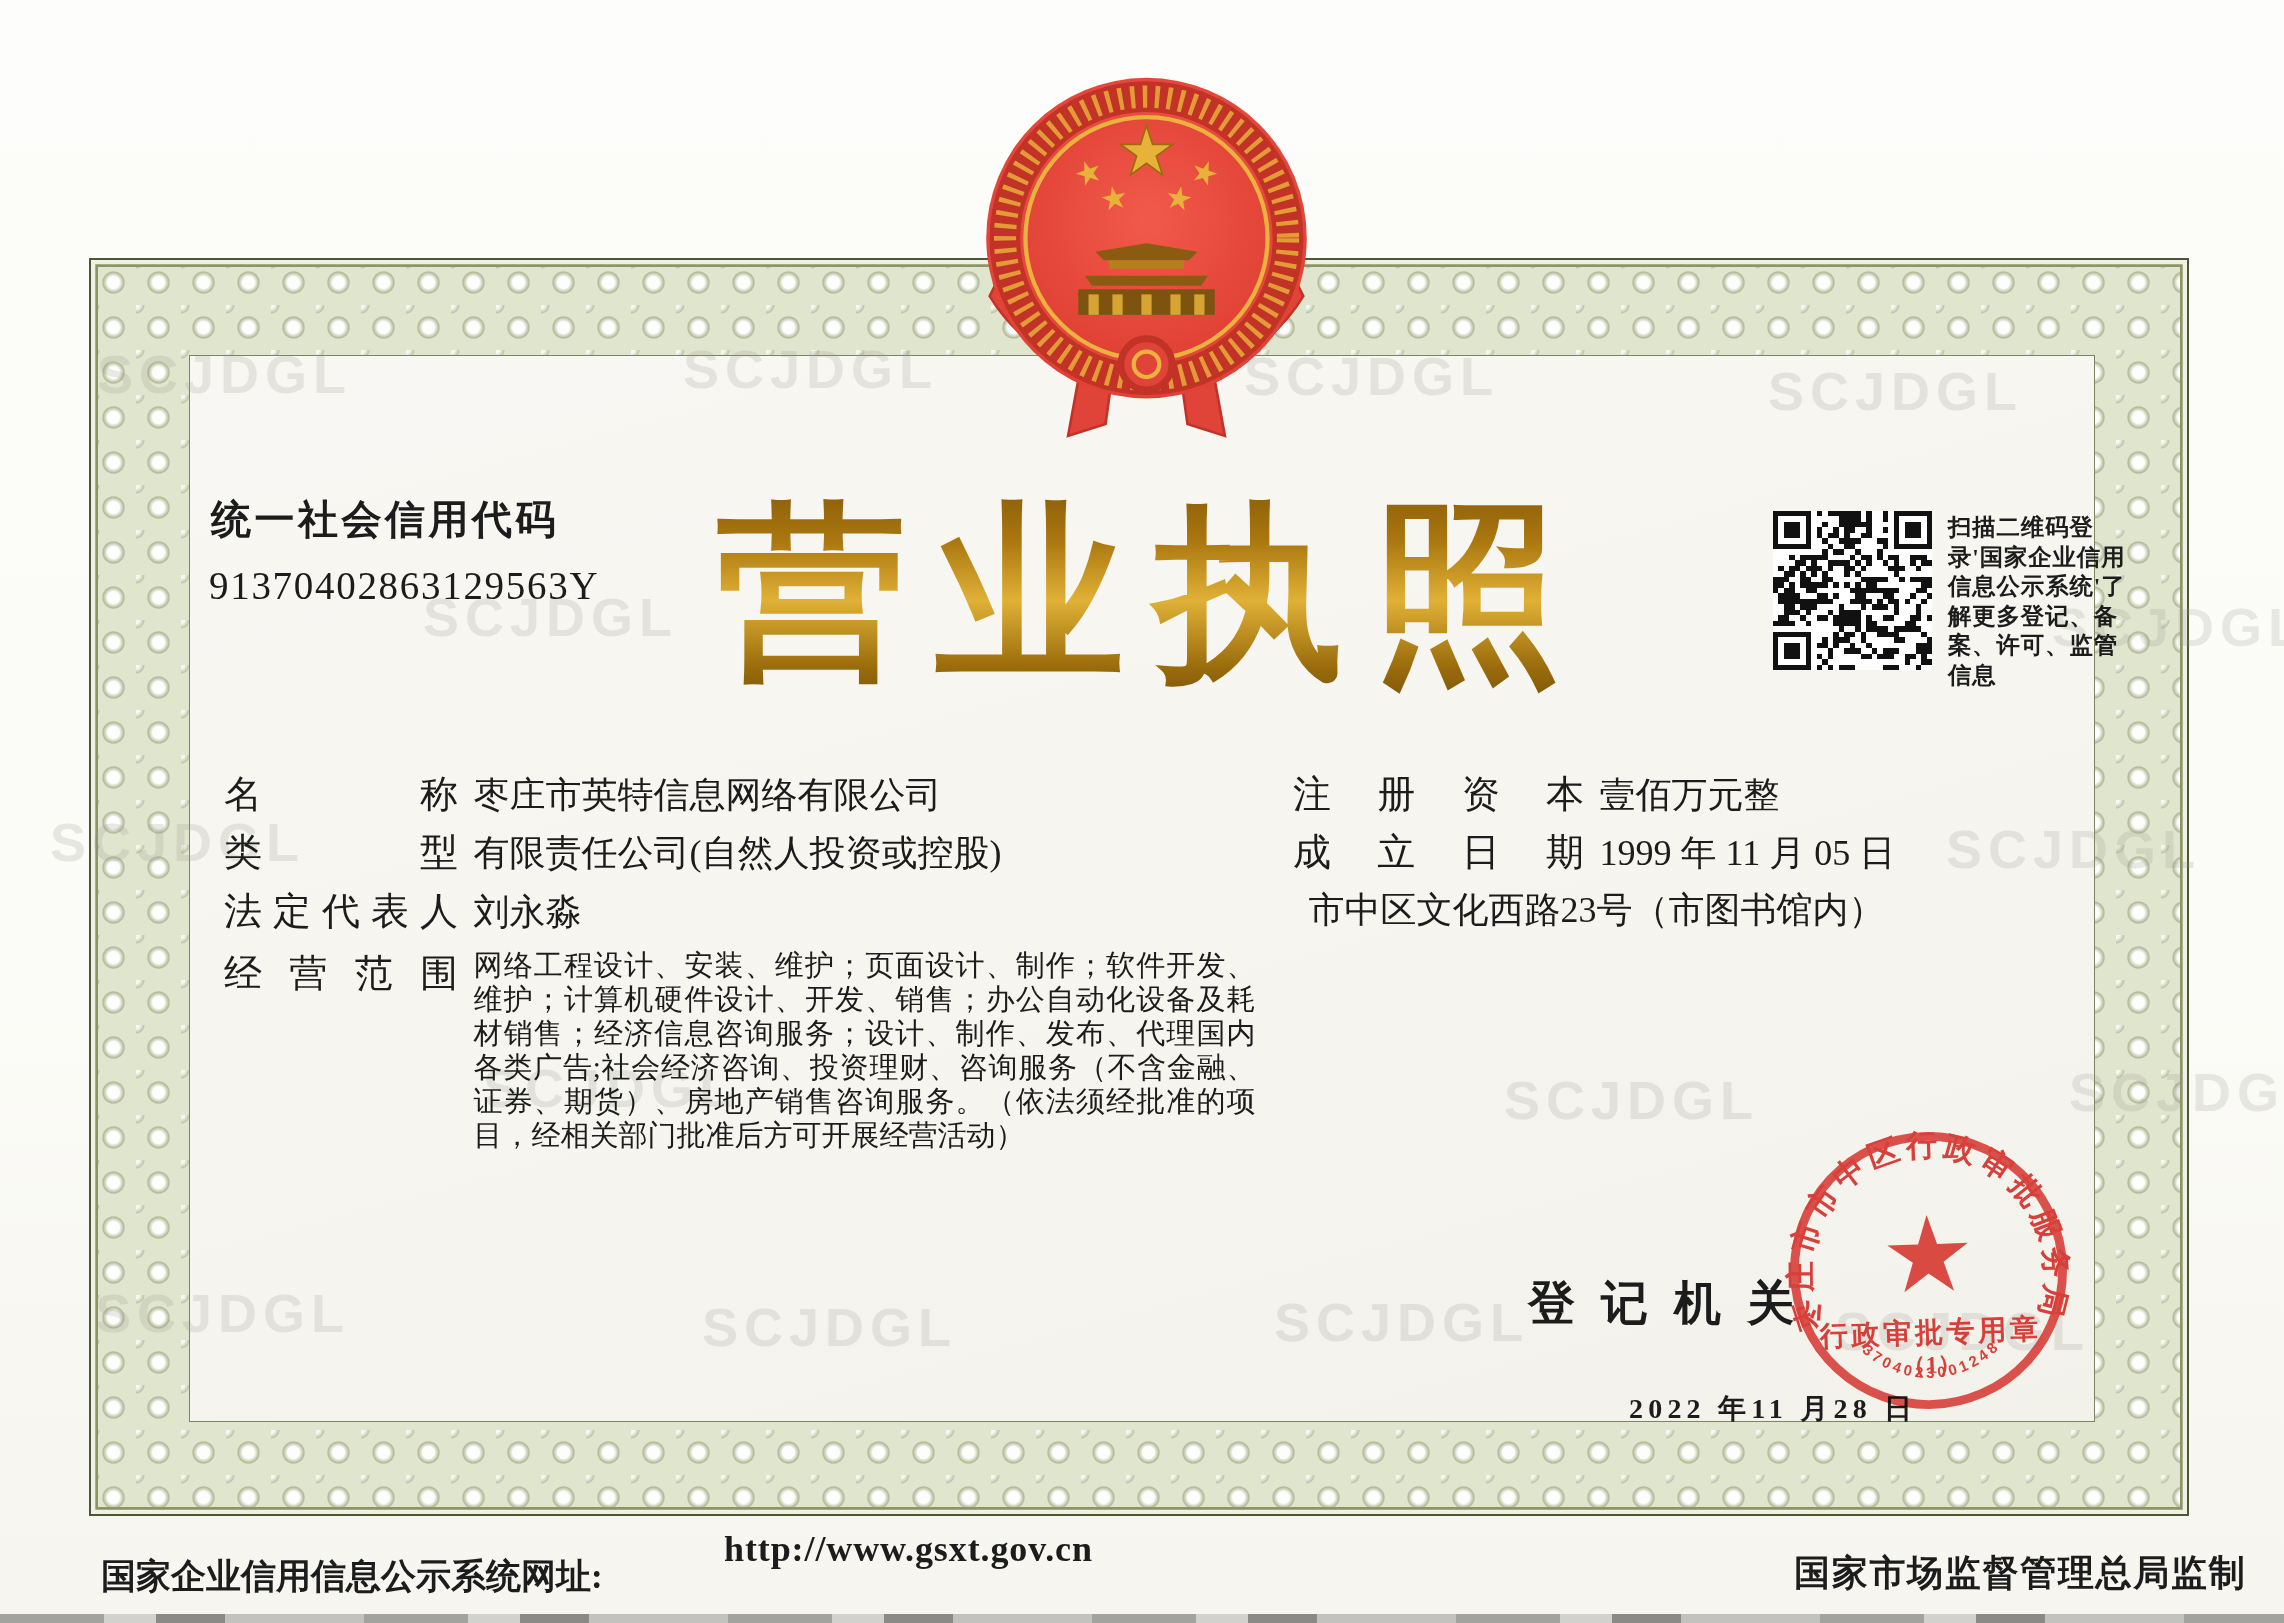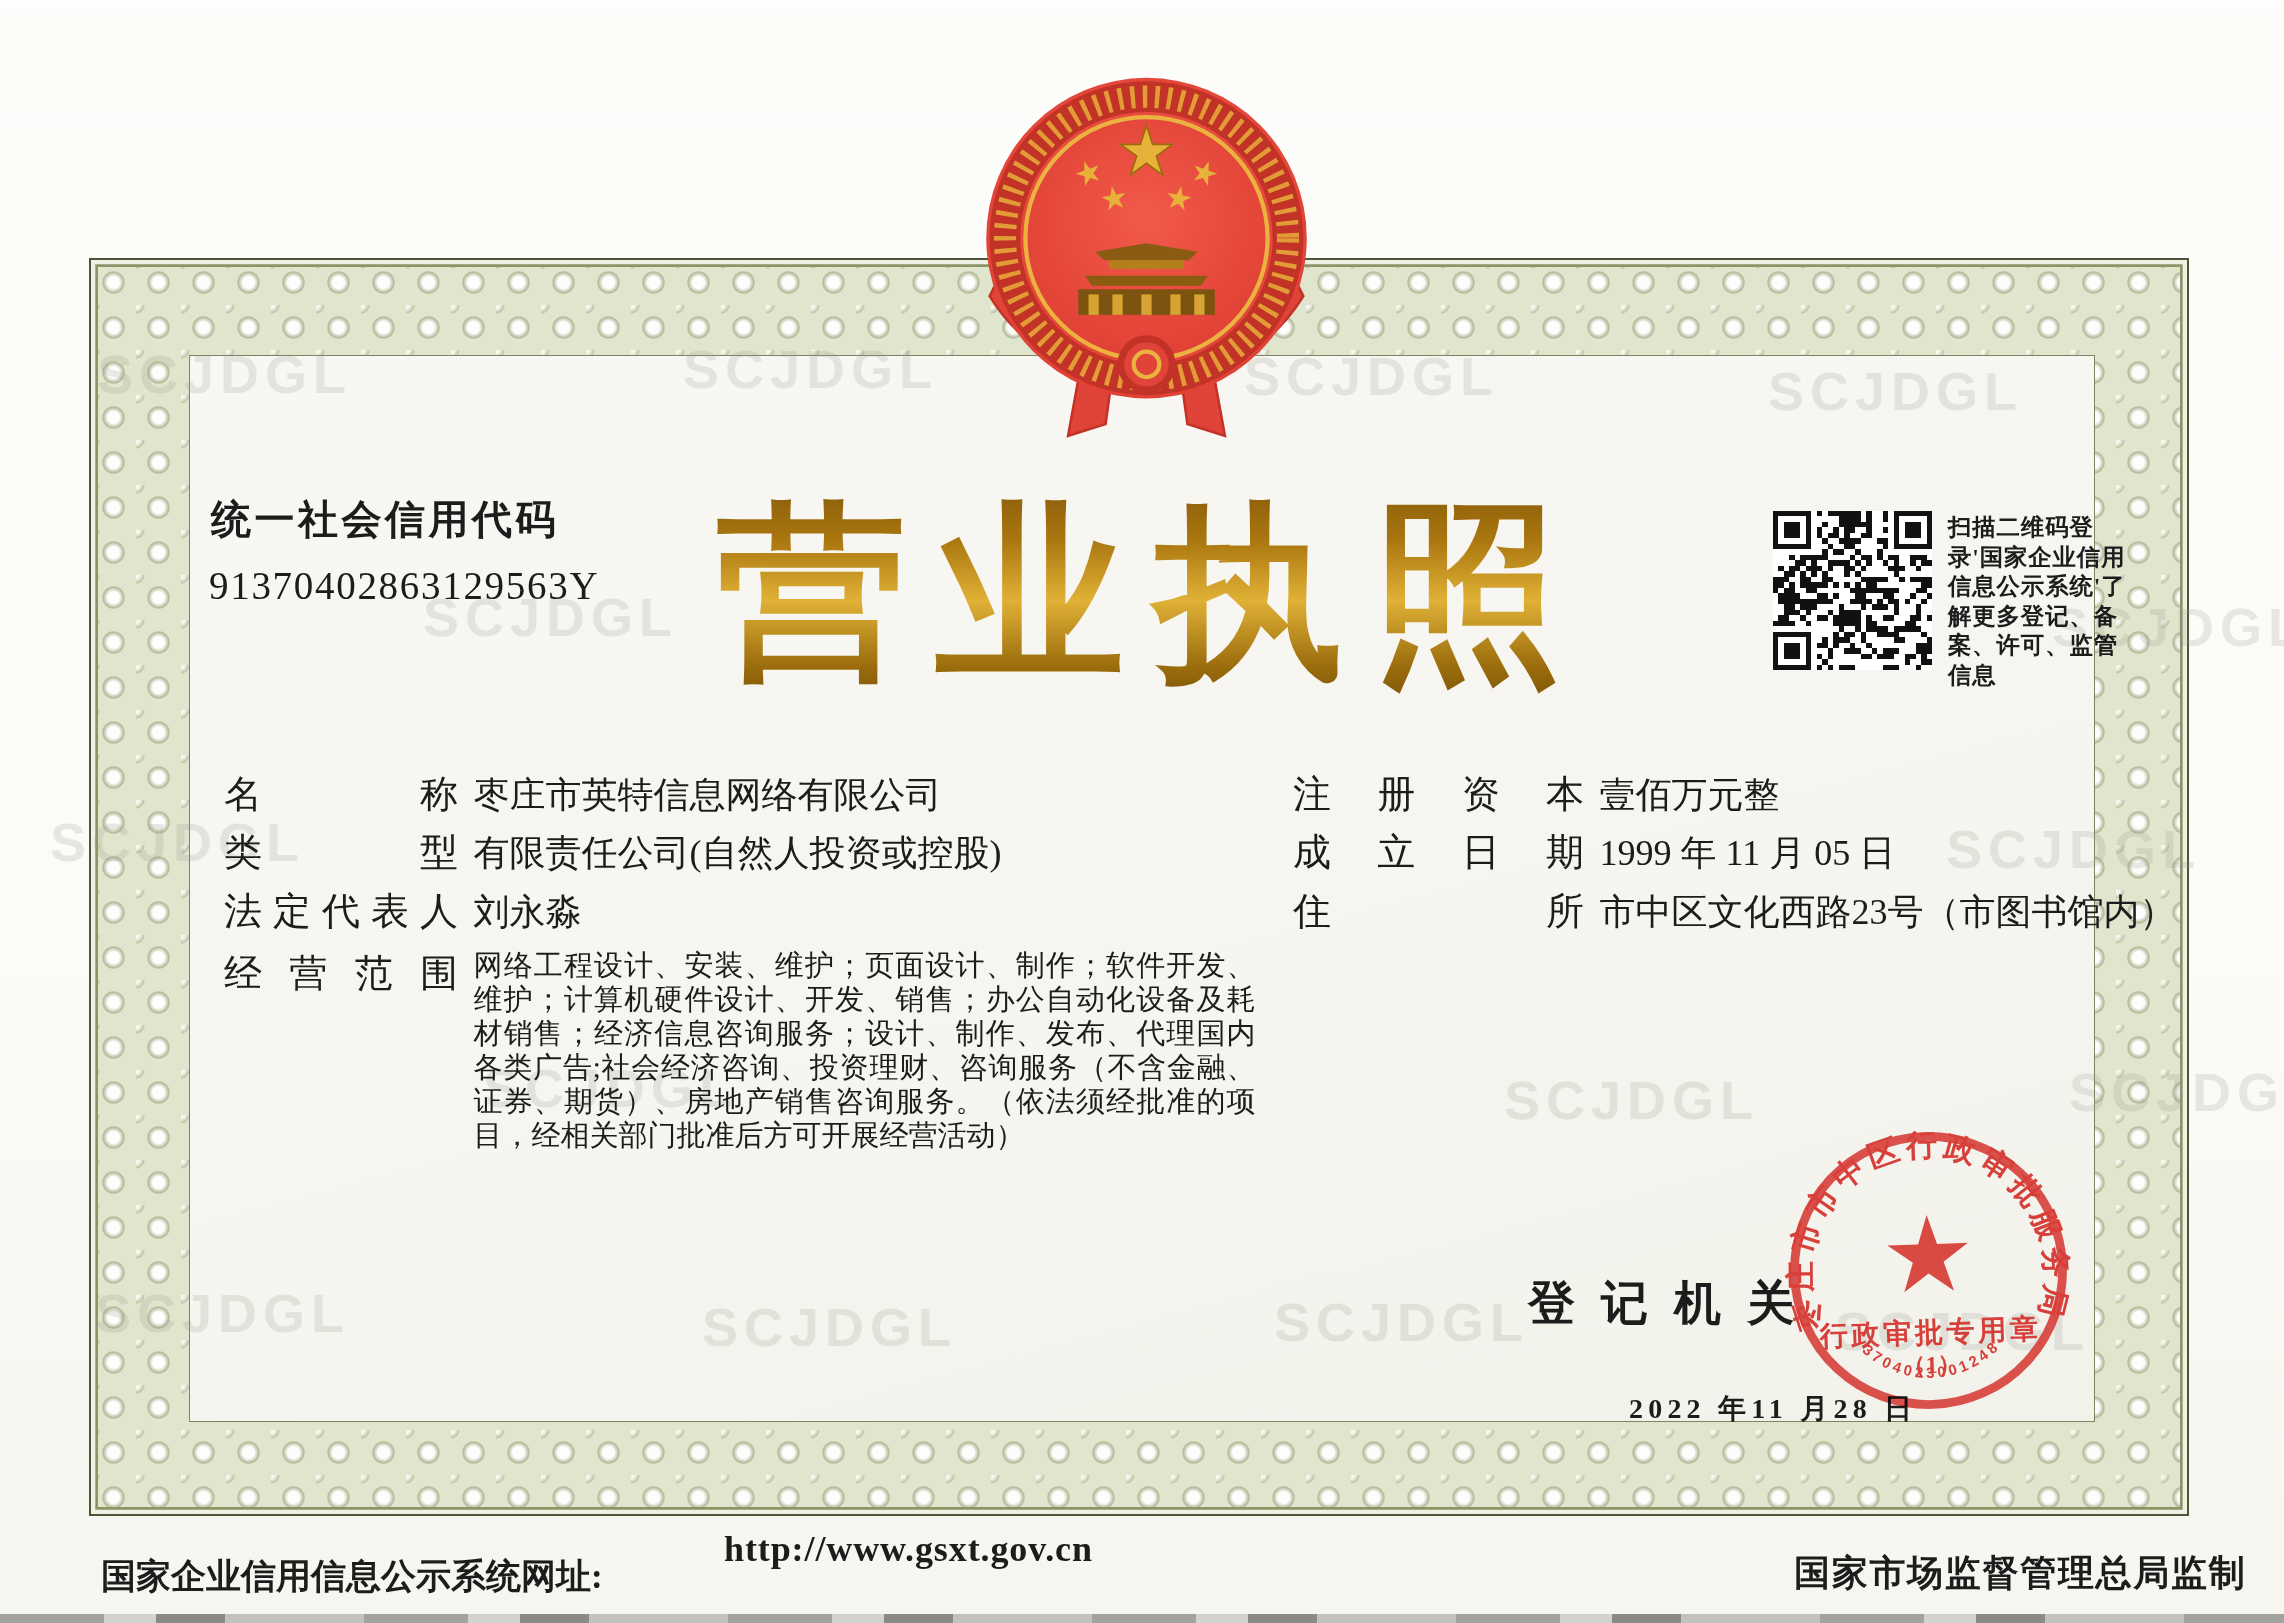--- a/index.html
+++ b/index.html
@@ -469,21 +469,20 @@
 
     <div class="row" style="left:1293px;top:769px">
       <span class="flabel r">注册资本</span>
       <span class="fvalue">壹佰万元整</span>
     </div>
     <div class="row" style="left:1293px;top:827px">
       <span class="flabel r">成立日期</span>
       <span class="fvalue">1999 年 11 月 05 日</span>
     </div>
     <div class="row" style="left:1293px;top:886px">
-      <span class="flabel r">住所</span>
       <span class="fvalue">市中区文化西路23号（市图书馆内）</span>
     </div>
 
     <div class="reg-label">登记机关</div>
     <div class="issue-date">2022 年11 月28 日</div>
 
     <div class="seal">
       <svg viewBox="0 0 330 330" width="291" height="291">
         <circle cx="165" cy="165" r="152" fill="none" stroke="#d5302a" stroke-width="10" opacity=".9"></circle>
         <path id="sealArcTop" d="M 45 225 A 133 133 0 1 1 285 225" fill="none"></path>

